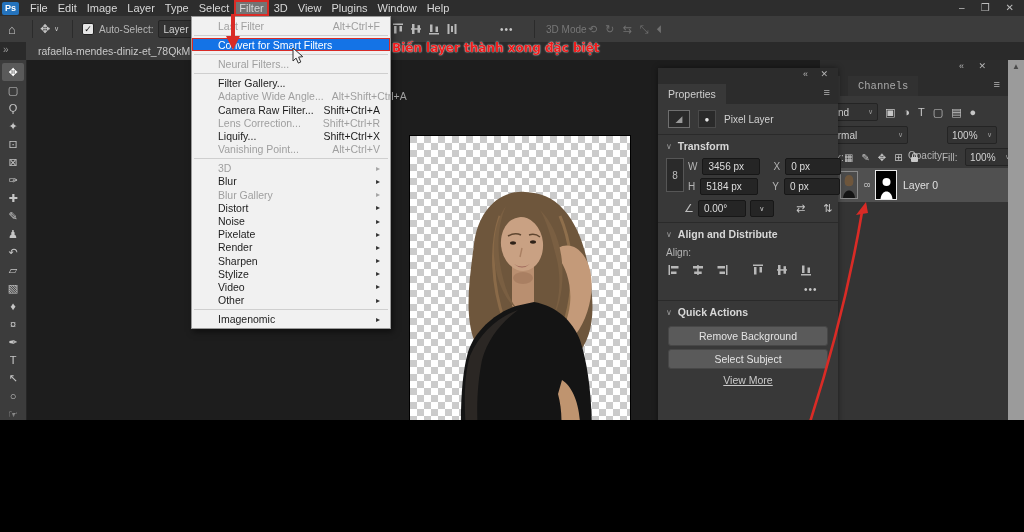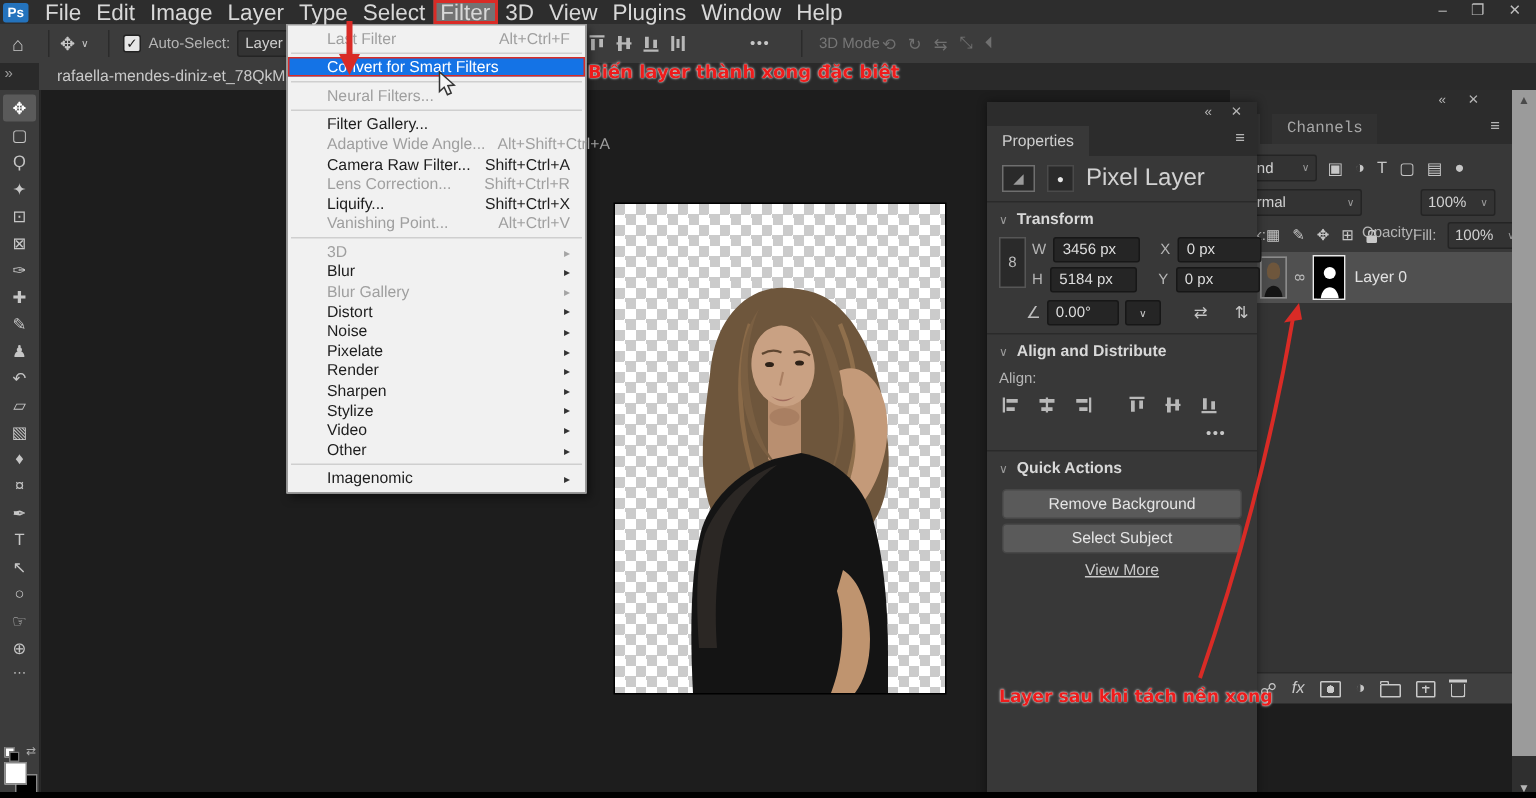--- a/index.html
+++ b/index.html
@@ -1,29 +1,29 @@
 <!DOCTYPE html>
 <html style="--accent: #1473e6; --red: #d92b26;"><head>
 <meta charset="utf-8">
 <style>
   :root{ --accent:#1473e6; --red:#d92b26; }
   html,body{margin:0;padding:0;background:#000;}
-  #app{position:relative;width:1024px;height:528px;overflow:hidden;
+  #app{position:relative;width:1024px;height:420px;overflow:hidden;
        font-family:"Liberation Sans","DejaVu Sans",sans-serif;
        background:#1d1d1d;color:#d6d6d6;font-size:11px;
        -webkit-font-smoothing:antialiased;}
   .abs{position:absolute;}
   .glyph{display:inline-block;text-align:center;color:#c6c6c6;}
 
   
   .titlebar{left:0;top:0;width:1024px;height:16px;background:#2d2d2d;display:flex;align-items:center;z-index:45;}
   .ps-logo{width:17px;height:13px;margin-left:2px;background:#2473bd;color:#fff;font-size:9px;font-weight:bold;
            display:flex;align-items:center;justify-content:center;border-radius:2px;}
   #menubar{display:flex;height:100%;align-items:center;margin-left:6px;}
-  .menu-item{padding:0 5px;height:100%;display:flex;align-items:center;color:#d8d8d8;font-size:15px;cursor:default;}
+  .menu-item{padding:0 5px;height:100%;display:flex;align-items:center;color:#d8d8d8;font-size:11px;cursor:default;}
   .menu-active{outline:2px solid var(--red);outline-offset:-2px;background:#737373;}
   .win-controls{margin-left:auto;display:flex;gap:16px;margin-right:10px;}
   .winbtn{color:#bdbdbd;font-size:10px;line-height:16px;}
 
   
   .options-bar{left:0;top:16px;width:1024px;height:26px;background:#3c3c3c;border-bottom:1px solid #262626;z-index:5;}
   .ob{position:absolute;top:0;height:26px;display:flex;align-items:center;}
   .ob-sep{position:absolute;top:4px;width:1px;height:18px;background:#2b2b2b;}
   .checkbox{width:10px;height:10px;background:#e6e6e6;border:1px solid #222;border-radius:2px;
             font-size:9px;line-height:10px;text-align:center;color:#1a1a1a;font-weight:bold;}
@@ -383,21 +383,21 @@
       <span class="p-burger">≡</span>
     </div>
 
     <div class="abs" style="left:10px;top:42px;display:flex;align-items:center;gap:8px;">
       <span class="thumb-box" style="width:20px;height:16px;">
           <span class="glyph" style="font-size:9px;color:#9a9a9a;">◢</span>
         </span>
       <span class="thumb-box" style="width:16px;height:16px;border-color:#4a4a4a;">
           <span class="glyph" style="font-size:8px;color:#e6e6e6;">●</span>
         </span>
-      <span style="font-size:16px;color:#d2d2d2;">Pixel Layer</span>
+      <span style="font-size:10px;color:#d2d2d2;">Pixel Layer</span>
     </div>
     <div class="p-div abs" style="left:0;top:66px;width:180px;"></div>
 
     <div class="section-h abs" style="left:0;top:72px;">
       <span class="sec-chev">∨</span>
       <span>Transform</span>
     </div>
     <div class="abs thumb-box" style="left:8px;top:90px;width:16px;height:32px;border-color:#565656;">
       <span class="glyph" style="font-size:10px;color:#bdbdbd;">8</span>
     </div>

